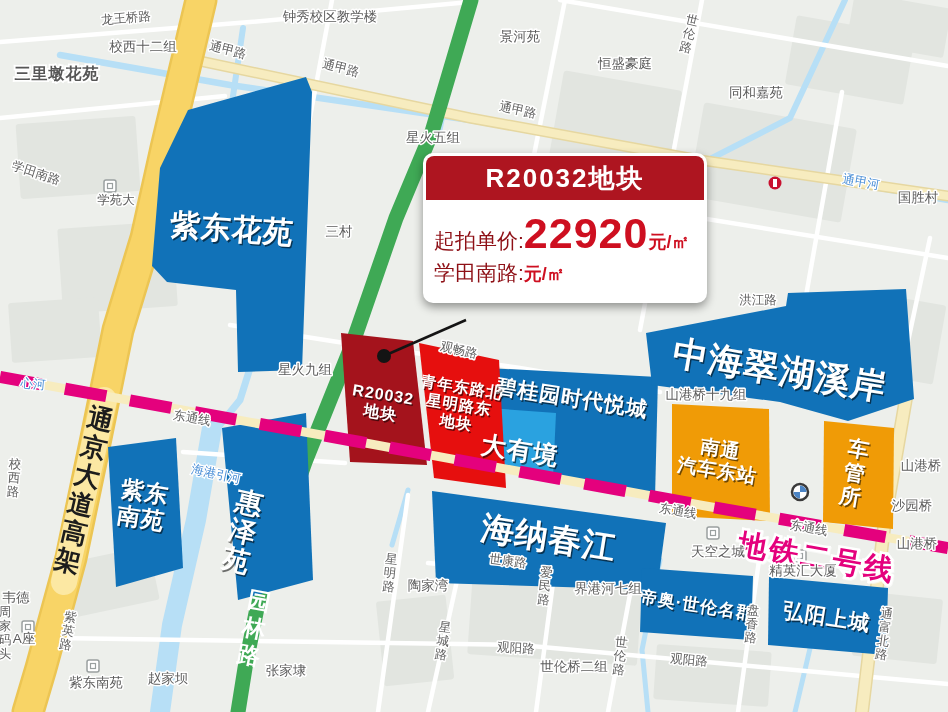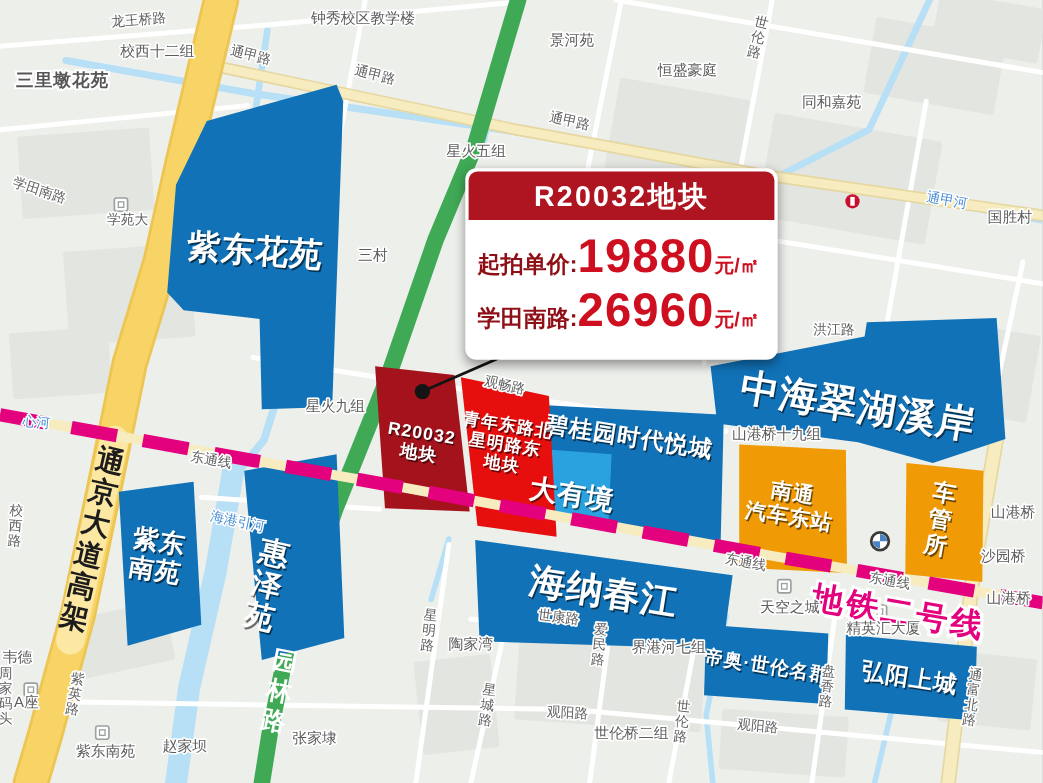--- a/index.html
+++ b/index.html
@@ -12,27 +12,27 @@
   .area{fill:#5c5c5c;font-size:13.5px;stroke:#fff;stroke-width:3px;paint-order:stroke;stroke-linejoin:round;}
   .area-lg{fill:#565656;font-size:16px;font-weight:bold;stroke:#fff;stroke-width:3.5px;paint-order:stroke;letter-spacing:1px;}
   .road{fill:#606060;font-size:12.5px;stroke:#fff;stroke-width:3px;paint-order:stroke;stroke-linejoin:round;}
   .river{fill:#4a8ed6;font-size:12.5px;stroke:#fff;stroke-width:2.5px;paint-order:stroke;}
   .parcel{fill:#ffffff;font-weight:bold;text-shadow:1.5px 1.5px 0 rgba(0,0,0,.55);letter-spacing:1px;}
   .metro{fill:#e4017d;font-weight:bold;font-size:29px;stroke:#fff;stroke-width:5px;paint-order:stroke;letter-spacing:3px;text-shadow:1px 1px 0 rgba(255,255,255,.6);}
   .hwy{fill:#1c1c1c;font-weight:bold;}
   .greenroad{fill:#ffffff;font-weight:bold;}
 
   
-  .callout{position:absolute;left:423px;top:153px;width:284px;height:174px;background:#fff;
+  .callout{position:absolute;left:423px;top:153px;width:284px;height:150px;background:#fff;
            border-radius:10px;box-shadow:0 4px 10px rgba(0,0,0,.4);padding:3px;box-sizing:border-box;}
   .callout-header{height:44px;background:#ae1520;border-radius:8px 8px 0 0;display:flex;align-items:center;
            justify-content:center;color:#fff;font-size:26px;font-weight:bold;letter-spacing:2px;}
   .callout-body{padding:10px 6px 0 8px;}
   .price-row{display:flex;align-items:baseline;white-space:nowrap;margin-bottom:2px;}
-  .price-label{color:#8e1016;font-size:21px;font-weight:bold;}
+  .price-label{color:#8e1016;font-size:21px;font-weight:normal;}
   .price-value{color:#ce0f20;font-size:43px;font-weight:bold;line-height:1.1;letter-spacing:1px;}
   .price-unit{color:#ce0f20;font-size:18px;font-weight:bold;}
 </style>
 </head>
 <body>
 
 <div id="stage">
 <svg id="map" width="948" height="712" viewBox="0 0 948 712" xmlns="http://www.w3.org/2000/svg">
 
   <rect x="0" y="0" width="948" height="712" fill="#edefeb"></rect>
@@ -233,23 +233,22 @@
         <text transform="translate(861 182) rotate(10)" class="lbl river"><tspan x="0" dy="0em">通甲河</tspan></text>
         <text transform="translate(216 474) rotate(12)" class="lbl river"><tspan x="0" dy="0em">海港引河</tspan></text>
       </g>
 </svg>
 
 <div class="callout">
   <div class="callout-header">R20032地块</div>
   <div class="callout-body">
     <div class="price-row">
       <span class="price-label">起拍单价:</span>
-          <span class="price-value">19880</span>
+          <span class="price-value">22920</span>
           <span class="price-unit">元/㎡</span>
     </div>
     <div class="price-row">
       <span class="price-label">学田南路:</span>
-          <span class="price-value">26960</span>
           <span class="price-unit">元/㎡</span>
     </div>
   </div>
 </div>
 </div>
 
 </body></html>

